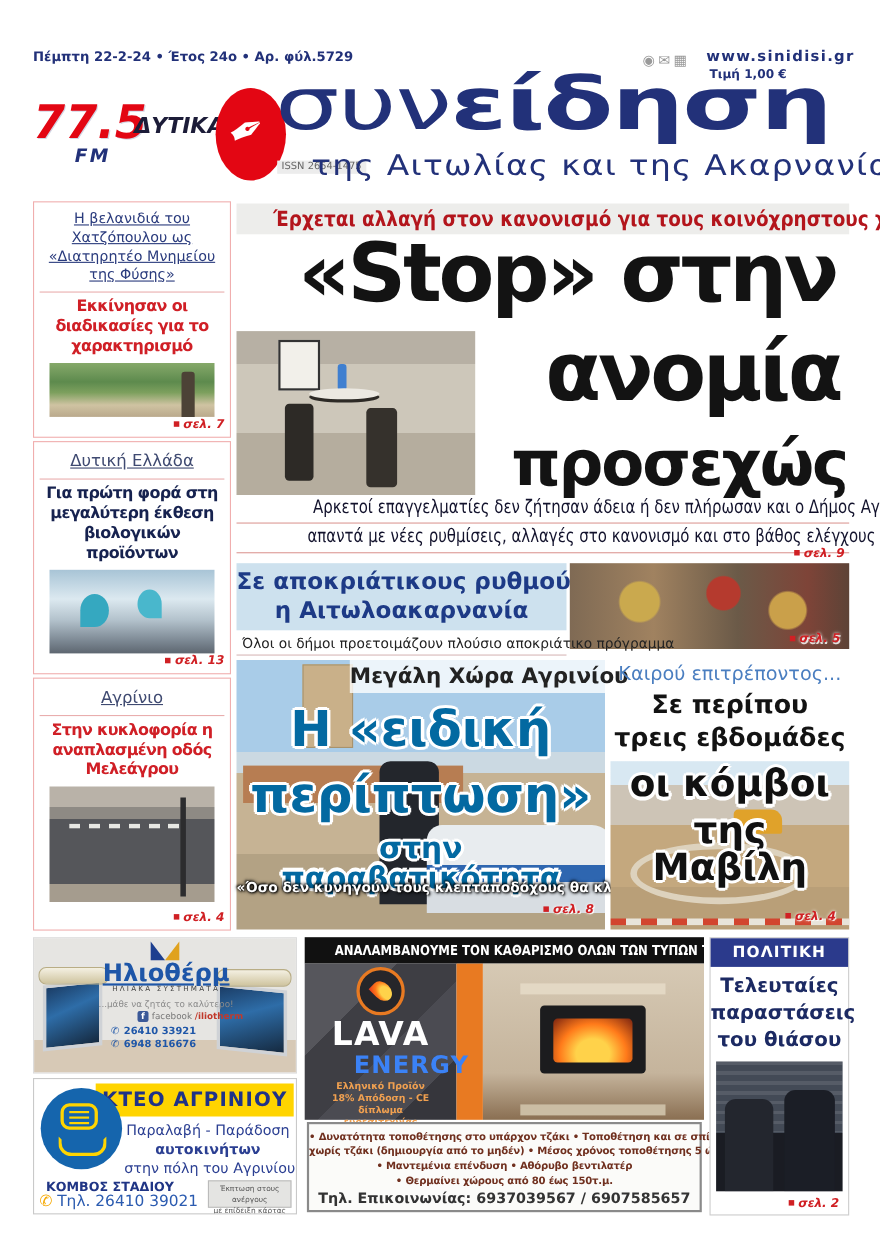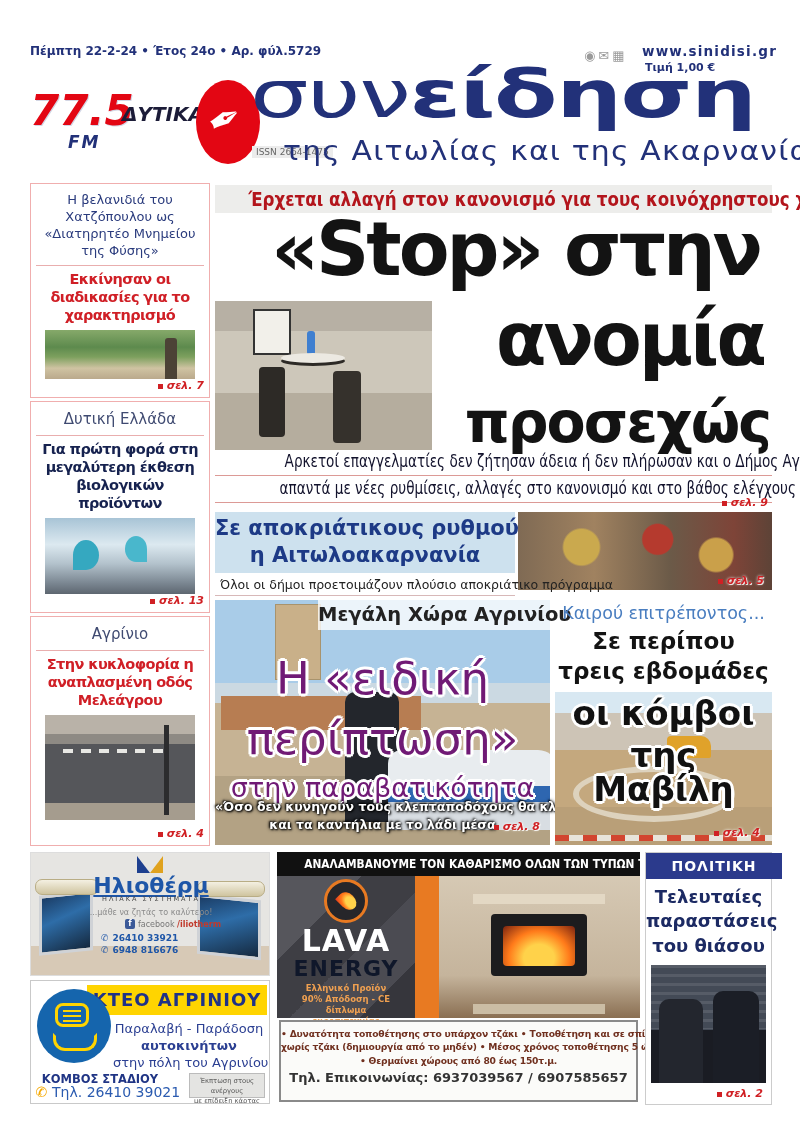--- a/index.html
+++ b/index.html
@@ -25,21 +25,21 @@
   .paper-title .t-bold{font-weight:bold;}
   .paper-subtitle{left:283px;top:136px;font-size:26px;color:#223179;white-space:nowrap;
                   transform:scaleX(1.15);transform-origin:left top;letter-spacing:1px;}
 
   
   .side-block{left:30px;width:180px;background:#fff;border:1px solid #f0aeae;box-sizing:border-box;
               display:flex;flex-direction:column;align-items:center;padding:8px 5px 5px;}
   .sb1{top:183px;height:215px;}
   .sb2{top:401px;height:212px;}
   .sb3{top:616px;height:230px;}
-  .side-kicker{font-size:13px;color:#2a3b7d;text-align:center;line-height:1.3;}
+  .side-kicker{font-size:13px;color:#2a3b7d;text-align:center;line-height:1.3;text-decoration:underline;}
   .side-kicker.big{font-size:15px;color:#3f4a71;}
   .side-sep{width:100%;border-top:1px solid #e9aeae;margin:5px 0 4px;}
   .side-h{font-weight:bold;text-align:center;line-height:1.25;font-size:14.5px;letter-spacing:-0.6px;width:170px;}
   .side-h.red{color:#d01f26;}
   .side-h.navy{color:#16224f;}
   .side-photo{width:150px;margin-top:6px;position:relative;overflow:hidden;}
   .p-trees{height:95px;background:linear-gradient(180deg,#86a96a 0%,#5d8a4d 35%,#7da05e 55%,#cfc3a2 78%,#baa98c 100%);}
   .p-trees .trunk{position:absolute;right:18px;top:8px;width:12px;height:80px;background:#4c4236;border-radius:3px;}
   .p-expo{height:85px;background:linear-gradient(180deg,#a8c4d6,#dce9f0 35%,#b3c2cc 60%,#7c8893 85%,#5d6670);}
   .p-expo .blob1{position:absolute;left:28px;top:22px;width:26px;height:30px;background:#35a8c0;border-radius:50% 50% 50% 0;}
@@ -89,22 +89,22 @@
 
   
   .crime-photo{left:215px;top:600px;width:335px;height:245px;overflow:hidden;
       background:linear-gradient(180deg,#a9cce8 0 34%,#cbd9e2 34% 42%,#c6b394 42% 72%,#b3a284 72%);}
   .crime-photo .tower{position:absolute;left:60px;top:4px;width:44px;height:74px;background:#c9b089;border:1px solid #a8936d;}
   .crime-photo .roof{position:absolute;left:6px;top:96px;width:200px;height:34px;background:#b77d52;}
   .crime-photo .officer{position:absolute;left:130px;top:92px;width:54px;height:130px;background:#23262c;border-radius:10px 10px 0 0;}
   .crime-photo .car{position:absolute;right:-8px;top:150px;width:170px;height:80px;background:linear-gradient(180deg,#e8ecef 0 45%,#2e66b0 45% 65%,#d8dde2 65%);border-radius:14px 20px 0 0;}
   .crime-kicker{left:318px;top:600px;width:232px;height:30px;background:rgba(255,255,255,0.78);
                 font-size:19.5px;font-weight:bold;color:#222;text-align:center;line-height:30px;white-space:nowrap;}
-  .stroke-red{font-weight:normal;color:#701a75;line-height:1;
-      text-shadow:-3px 0 #fff,3px 0 #fff,0 -3px #fff,0 3px #fff,-2px -2px #fff,2px 2px #fff,-2px 2px #fff,2px -2px #fff;margin-top:16px;}
+  .stroke-red{font-weight:bold;color:#0369a1;line-height:1;
+      text-shadow:-3px 0 #fff,3px 0 #fff,0 -3px #fff,0 3px #fff,-2px -2px #fff,2px 2px #fff,-2px 2px #fff,2px -2px #fff;}
   .stroke-black{font-weight:bold;color:#111;line-height:1;
       text-shadow:-3px 0 #fff,3px 0 #fff,0 -3px #fff,0 3px #fff,-2px -2px #fff,2px 2px #fff,-2px 2px #fff,2px -2px #fff;}
   .crime-h1{left:215px;top:640px;width:335px;text-align:center;font-size:45px;}
   .crime-h2{left:215px;top:700px;width:335px;text-align:center;font-size:45px;}
   .crime-h3{left:215px;top:758px;width:335px;text-align:center;font-size:27px;}
   .crime-quote{left:215px;width:335px;text-align:center;font-size:12.5px;font-weight:bold;color:#fff;white-space:nowrap;
                text-shadow:1px 1px 2px #000,-1px -1px 2px #000,0 0 4px #000;}
   .cq1{top:799px;}
   .cq2{top:817px;}
   .crime-ref{right:260px;top:820px;}
@@ -166,34 +166,34 @@
   .lava-banner{position:absolute;left:0;top:0;width:363px;height:24px;background:#111;}
   .lava-banner span{display:block;width:363px;text-align:center;line-height:24px;color:#fff;font-weight:bold;font-size:12.5px;
                     white-space:nowrap;transform:scaleX(0.85);transform-origin:center;}
   .lava-left{position:absolute;left:0;top:24px;width:138px;height:142px;
       background:linear-gradient(135deg,#56565c 0 30%,#3e3e44 30% 55%,#4b4b52 55% 80%,#36363c 80%);}
   .lava-stripe{position:absolute;left:138px;top:24px;width:24px;height:142px;background:#e87a22;}
   .lava-logo{position:absolute;left:47px;top:27px;width:44px;height:44px;border-radius:50%;background:#26262a;border:3px solid #e87a22;box-sizing:border-box;}
   .flame{position:absolute;left:13px;top:9px;width:15px;height:20px;transform:rotate(-45deg);
          background:radial-gradient(ellipse at 60% 70%,#ffd24a 0 35%,#ff7a1a 60%,#e1341e);border-radius:0 50% 50% 50%;}
   .lava-name{position:absolute;left:0;top:74px;width:138px;text-align:center;color:#fff;font-weight:bold;font-size:30px;letter-spacing:1px;line-height:1;}
-  .lava-name2{position:absolute;left:0;top:106px;width:138px;text-align:center;color:#0f172a;font-weight:bold;font-size:22px;letter-spacing:1px;line-height:1;}
+  .lava-name2{position:absolute;left:0;top:106px;width:138px;text-align:center;color:#3b82f6;font-weight:bold;font-size:22px;letter-spacing:1px;line-height:1;padding-left:28px;}
   .lava-feat{position:absolute;left:0;top:131px;width:138px;text-align:center;color:#f0a050;font-weight:bold;font-size:8.5px;line-height:1.3;}
   .lava-photo{position:absolute;left:162px;top:24px;width:201px;height:142px;overflow:hidden;
       background:linear-gradient(180deg,#d6c9b4,#c5b49c 70%,#8a6f52);}
   .lava-photo .insert{position:absolute;left:52px;top:38px;width:96px;height:62px;background:#1c1c1e;border-radius:4px;}
   .lava-photo .fire{position:absolute;left:64px;top:50px;width:72px;height:40px;background:radial-gradient(ellipse at 50% 80%,#ffd24a 0 30%,#ff7a1a 60%,#7a2410);border-radius:4px;}
   .lava-photo .mantel{position:absolute;left:34px;top:18px;width:132px;height:10px;background:#e3d8c4;box-shadow:0 110px 0 #cbbda4;}
   .lava-bottom{position:absolute;left:2px;top:168px;width:359px;height:82px;background:#fbfbf9;border:2px solid #8a8a8a;box-sizing:border-box;
                text-align:center;padding-top:5px;}
   .lava-bullet{font-size:9.2px;font-weight:bold;color:#70301f;line-height:1.45;letter-spacing:-0.2px;white-space:nowrap;}
   .lava-phone{font-size:13px;font-weight:bold;color:#333;margin-top:3px;white-space:nowrap;}
 
   .pol-box{left:645px;top:852px;width:127px;height:253px;background:#fff;border:1px solid #ccc;box-sizing:border-box;}
-  .pol-banner{position:absolute;left:0;top:0;width:136px;height:26px;background:#2b3a8c;color:#fff;font-size:14px;font-weight:bold;
+  .pol-banner{position:absolute;left:0;top:0;width:125px;height:26px;background:#2b3a8c;color:#fff;font-size:14px;font-weight:bold;
               text-align:center;line-height:26px;letter-spacing:1px;}
   .pol-h{position:absolute;left:0;top:32px;width:125px;text-align:center;font-size:18px;font-weight:bold;color:#1c2a63;line-height:1.35;}
   .pol-photo{position:absolute;left:5px;top:112px;width:115px;height:118px;overflow:hidden;
       background:linear-gradient(180deg,#434a56 0 55%,#1a1c23 55%);}
   .pol-photo .blinds{position:absolute;left:0;top:0;width:115px;height:64px;
       background:repeating-linear-gradient(180deg,rgba(255,255,255,0.10) 0 3px,transparent 3px 9px);}
   .pol-photo .fig1{position:absolute;left:8px;top:34px;width:44px;height:84px;background:#23262e;border-radius:10px 10px 0 0;}
   .pol-photo .fig2{position:absolute;left:62px;top:26px;width:46px;height:92px;background:#1b1e26;border-radius:10px 10px 0 0;}
   .pol-ref{position:absolute;right:8px;top:234px;}
 </style>
@@ -288,21 +288,20 @@
     <div class="tower"></div>
     <div class="roof"></div>
     <div class="officer"></div>
     <div class="car"></div>
   </div>
   <div class="abs crime-kicker">Μεγάλη Χώρα Αγρινίου</div>
   <div class="abs stroke-red crime-h1">Η «ειδική</div>
   <div class="abs stroke-red crime-h2">περίπτωση»</div>
   <div class="abs stroke-red crime-h3">στην παραβατικότητα</div>
   <div class="abs crime-quote cq1">«Όσο δεν κυνηγούν τους κλεπταποδόχους θα κλέβουν</div>
-  <div class="abs crime-quote cq2">και τα καντήλια με το λάδι μέσα</div>
   <div class="abs pref onphoto crime-ref"><span class="dot"></span><span>σελ. 8</span></div>
 
   <div class="abs rw-kicker">Καιρού επιτρέποντος...</div>
   <div class="abs rw-h rwh1">Σε περίπου</div>
   <div class="abs rw-h rwh2">τρεις εβδομάδες</div>
   <div class="abs rw-photo">
     <div class="digger"></div>
     <div class="ring"></div>
     <div class="barrier"></div>
   </div>
@@ -354,32 +353,33 @@
       </div>
     <div class="lava-left"></div>
     <div class="lava-stripe"></div>
     <div class="lava-logo">
         <div class="flame"></div>
       </div>
     <div class="lava-name">LAVA</div>
     <div class="lava-name2">ENERGY</div>
     <div class="lava-feat">
       <div>Ελληνικό Προϊόν</div>
-      <div>90% Απόδοση - CE</div>
+      <div>18% Απόδοση - CE</div>
       <div>δίπλωμα</div>
       <div>ευρεσιτεχνίας</div>
     </div>
     <div class="lava-photo">
       <div class="mantel"></div>
       <div class="insert"></div>
       <div class="fire"></div>
     </div>
     <div class="lava-bottom">
       <div class="lava-bullet">• Δυνατότητα τοποθέτησης στο υπάρχον τζάκι • Τοποθέτηση και σε σπίτι</div>
       <div class="lava-bullet">χωρίς τζάκι (δημιουργία από το μηδέν) • Μέσος χρόνος τοποθέτησης 5 ώρες</div>
+      <div class="lava-bullet">• Μαντεμένια επένδυση • Αθόρυβο βεντιλατέρ</div>
       <div class="lava-bullet">• Θερμαίνει χώρους από 80 έως 150τ.μ.</div>
       <div class="lava-phone">Τηλ. Επικοινωνίας: 6937039567 / 6907585657</div>
     </div>
   </div>
 
   <div class="abs pol-box">
     <div class="pol-banner">ΠΟΛΙΤΙΚΗ</div>
     <div class="pol-h">Τελευταίες παραστάσεις του θιάσου</div>
     <div class="pol-photo">
       <div class="blinds"></div>

